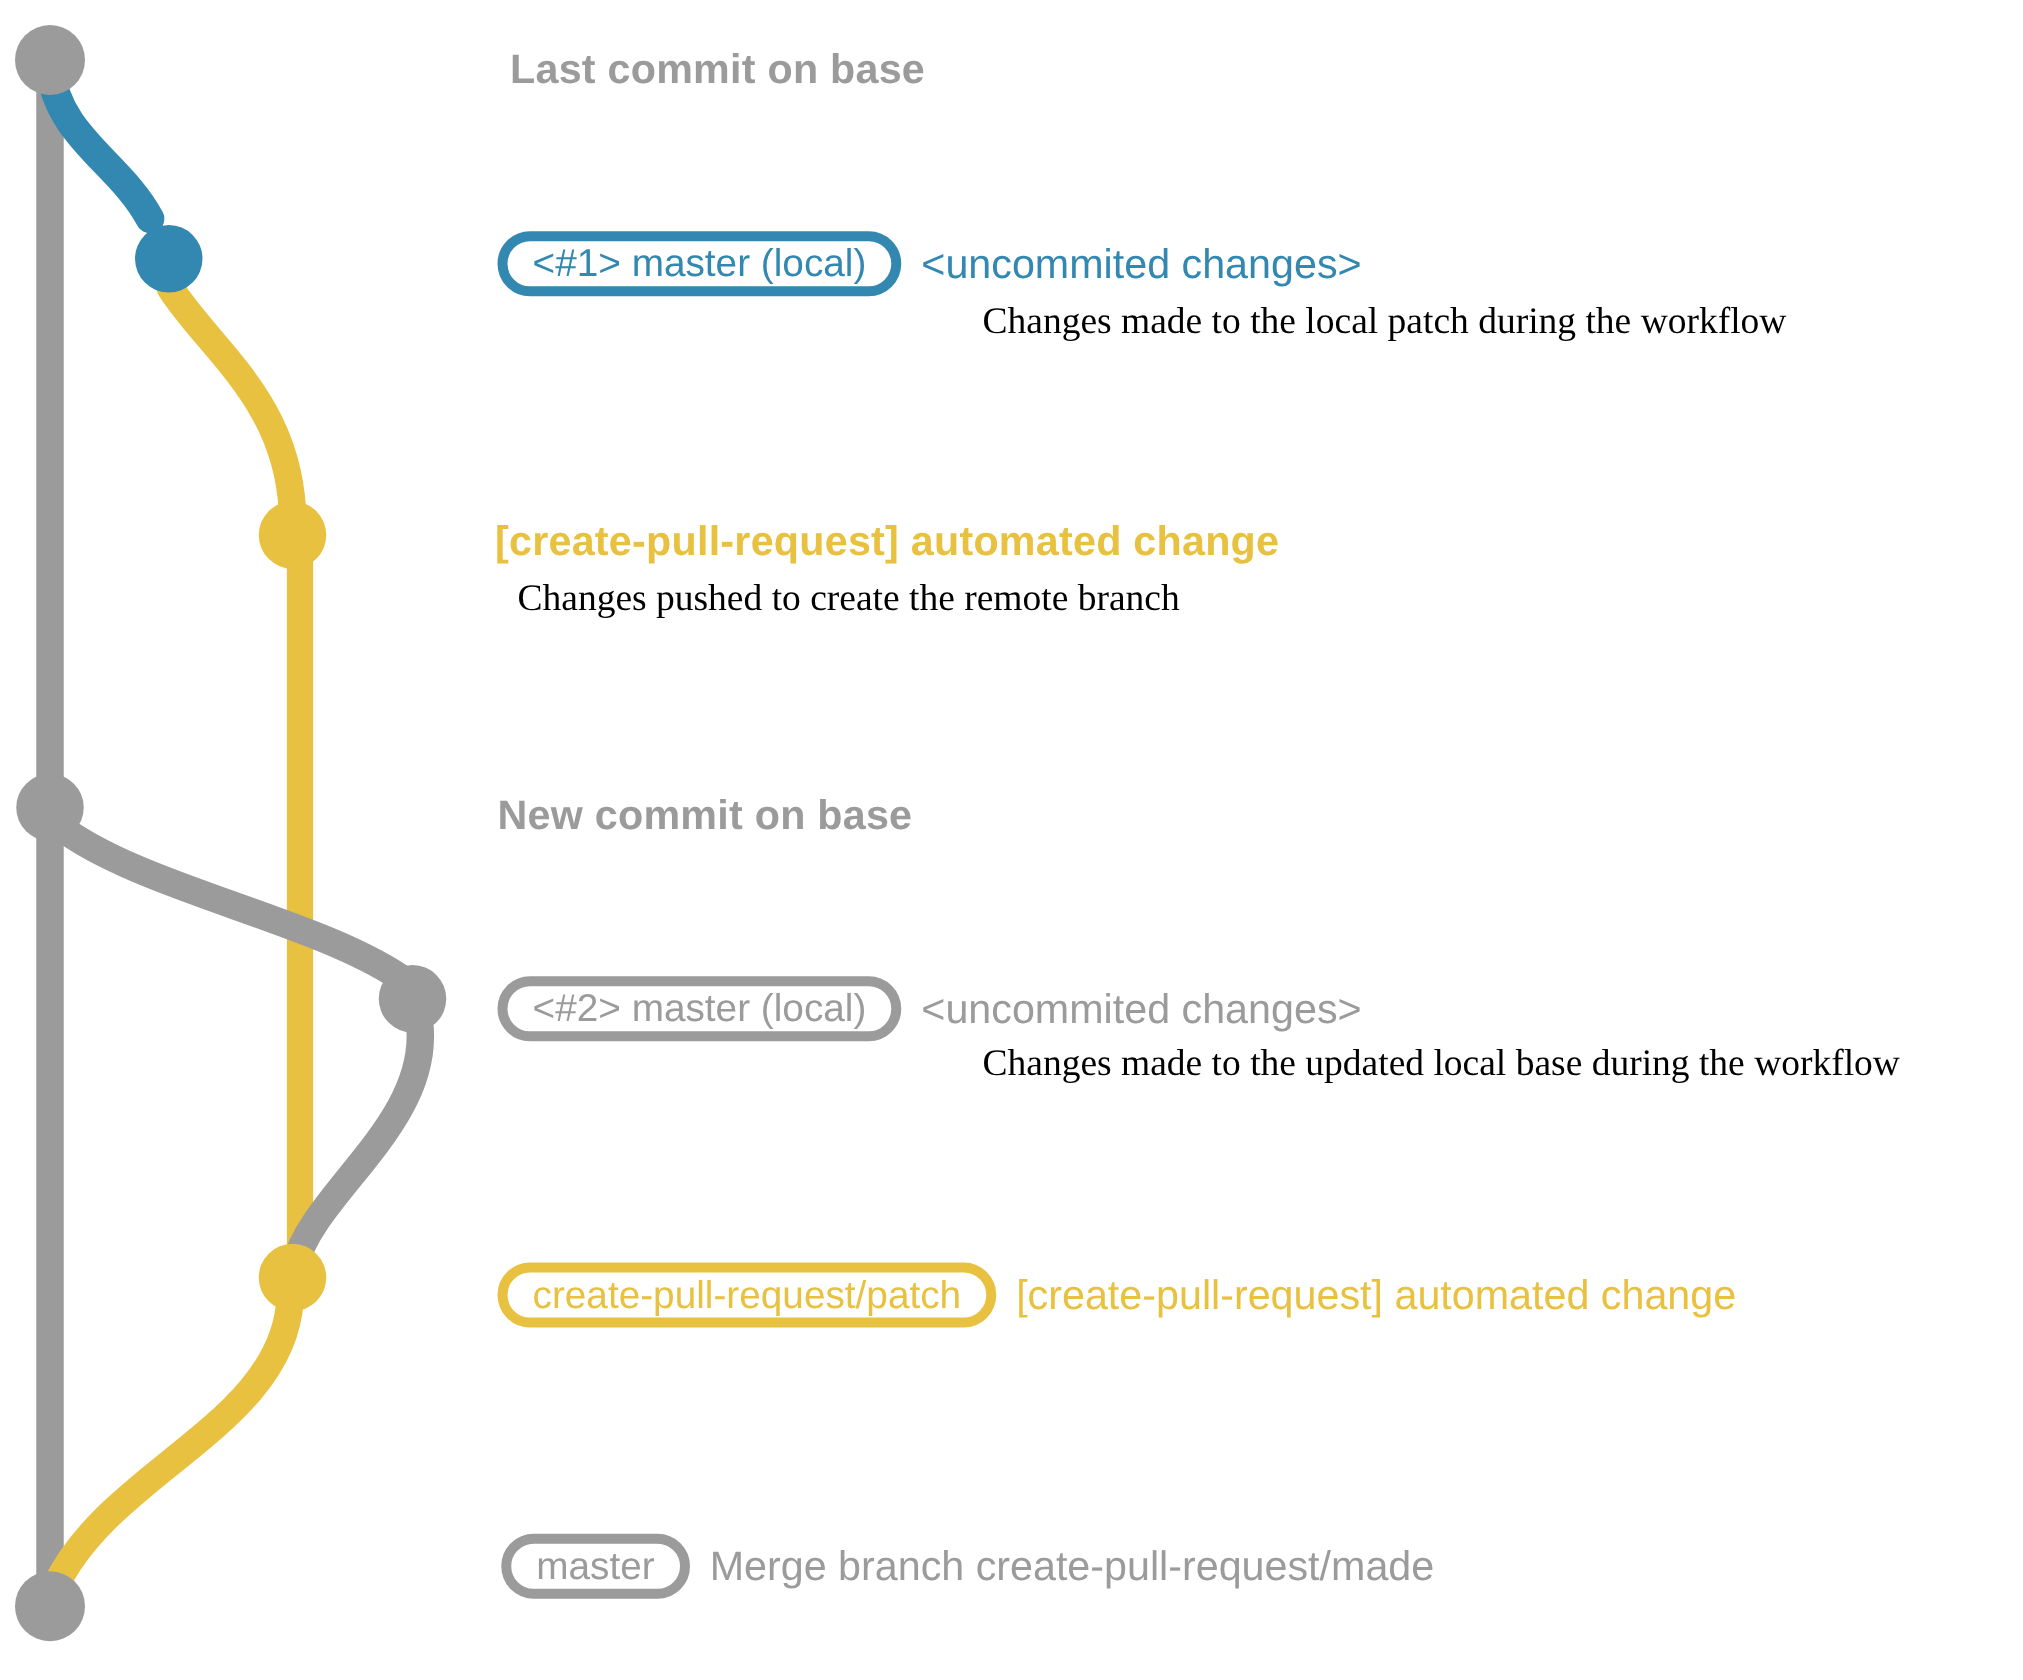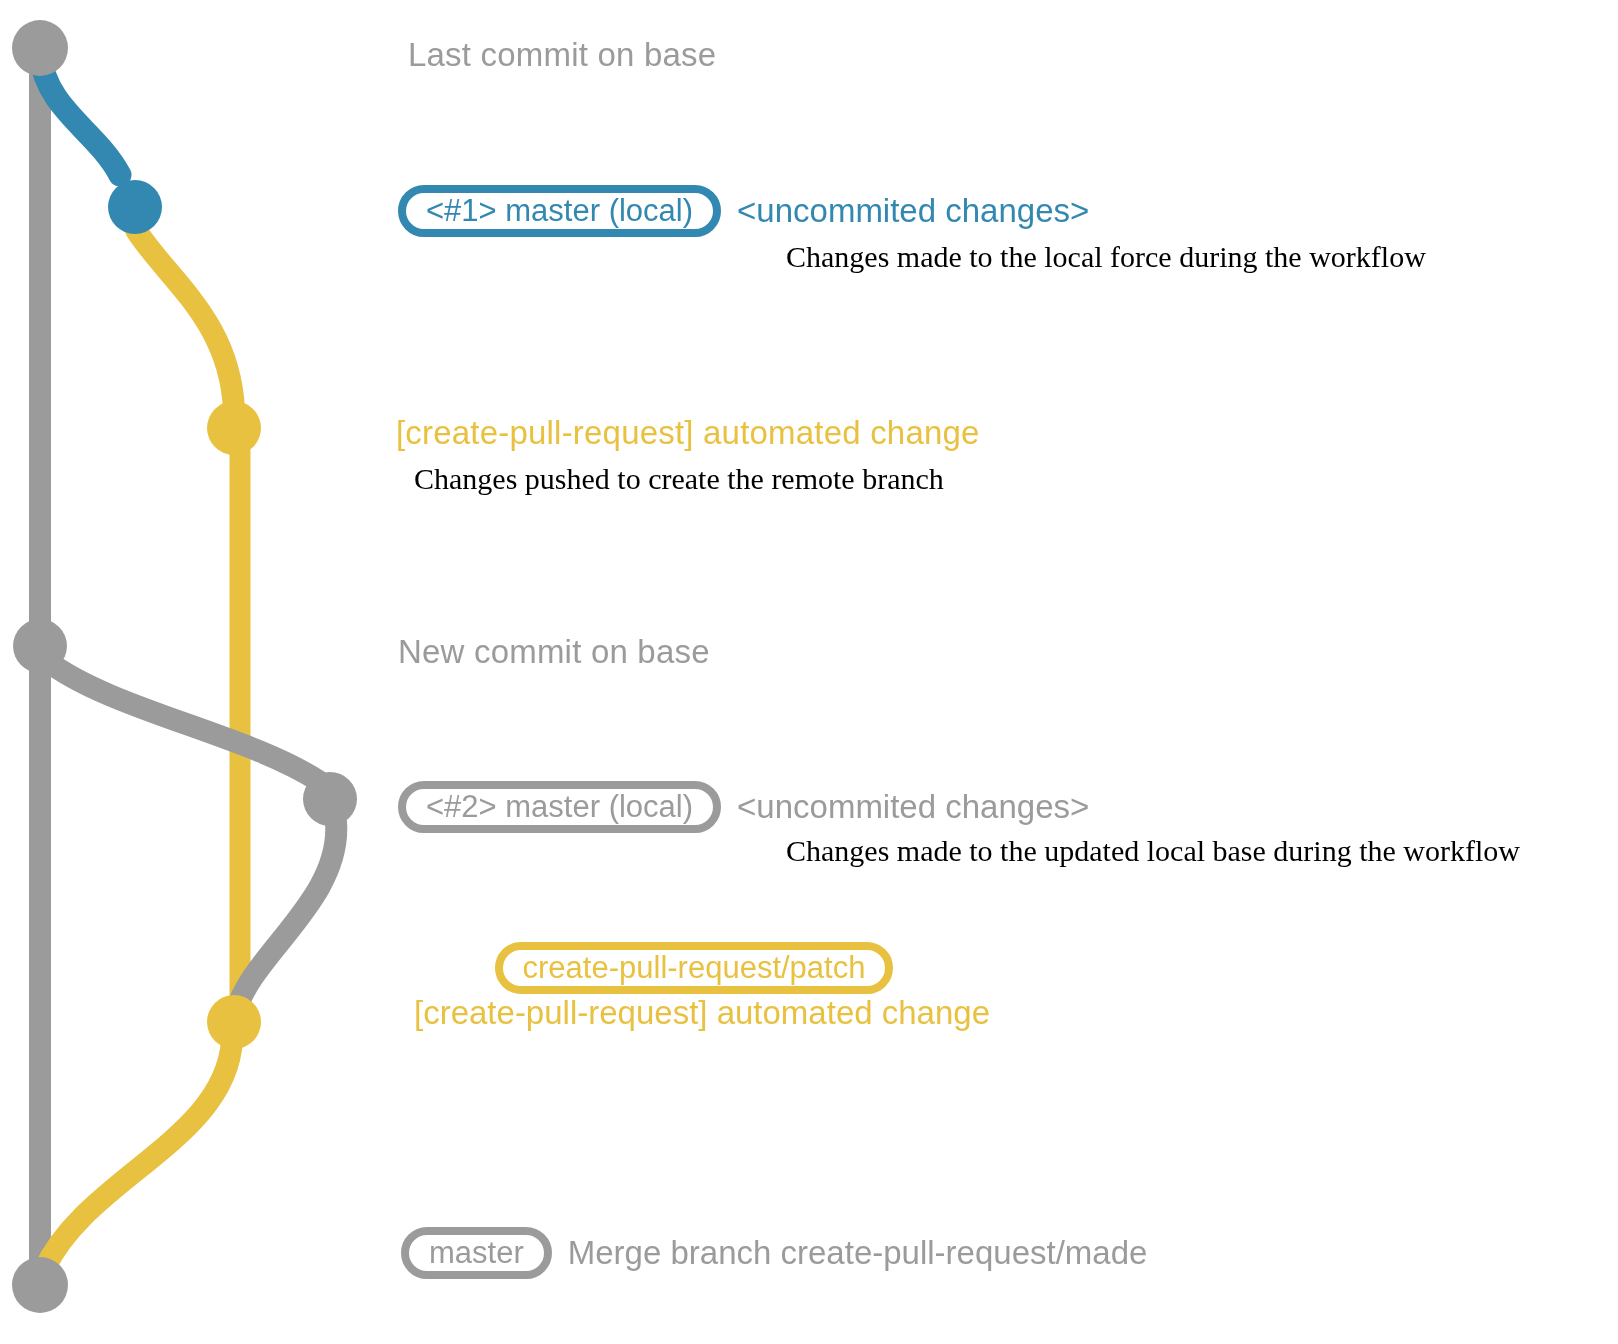--- a/index.html
+++ b/index.html
@@ -40,20 +40,21 @@
     position: absolute;
     display: flex;
     align-items: center;
   }
 
   .plain-title {
     font-family: "Liberation Sans", sans-serif;
     font-size: 33px;
     letter-spacing: 0.2px;
     white-space: nowrap;
+    font-weight: bold;
   }
 
   .pill {
     display: inline-flex;
     align-items: center;
     justify-content: center;
     box-sizing: border-box;
     height: 52px;
     padding: 0 20px;
     border-radius: 26px;
@@ -119,38 +120,38 @@
   <div class="label-layer">
 
     <div class="row" style="left:408px; top:36px;">
       <span class="plain-title" style="color:#9b9b9b;">Last commit on base</span>
     </div>
 
     <div class="row" style="left:398px; top:185px;">
       <span class="pill blue">&lt;#1&gt; master (local)</span>
       <span class="commit-msg blue">&lt;uncommited changes&gt;</span>
     </div>
-    <div class="desc" style="left:786px; top:240px;">Changes made to the local force during the workflow</div>
+    <div class="desc" style="left:786px; top:240px;">Changes made to the local patch during the workflow</div>
 
     <div class="row" style="left:396px; top:414px;">
       <span class="plain-title" style="color:#e9c140;">[create-pull-request] automated change</span>
     </div>
     <div class="desc" style="left:414px; top:462px;">Changes pushed to create the remote branch</div>
 
     <div class="row" style="left:398px; top:633px;align-items:center;">
       <span class="plain-title" style="color:#9b9b9b;">New commit on base</span>
     </div>
 
     <div class="row" style="left:398px; top:781px;">
       <span class="pill gray">&lt;#2&gt; master (local)</span>
       <span class="commit-msg gray">&lt;uncommited changes&gt;</span>
     </div>
     <div class="desc" style="left:786px; top:834px;">Changes made to the updated local base during the workflow</div>
 
-    <div class="row" style="left:398px; top:942px;flex-direction:column;">
+    <div class="row" style="left:398px; top:1010px;">
       <span class="pill yellow">create-pull-request/patch</span>
       <span class="commit-msg yellow">[create-pull-request] automated change</span>
     </div>
 
     <div class="row" style="left:401px; top:1227px;">
       <span class="pill gray">master</span>
       <span class="commit-msg gray">Merge branch create-pull-request/made</span>
     </div>
 
   </div>

